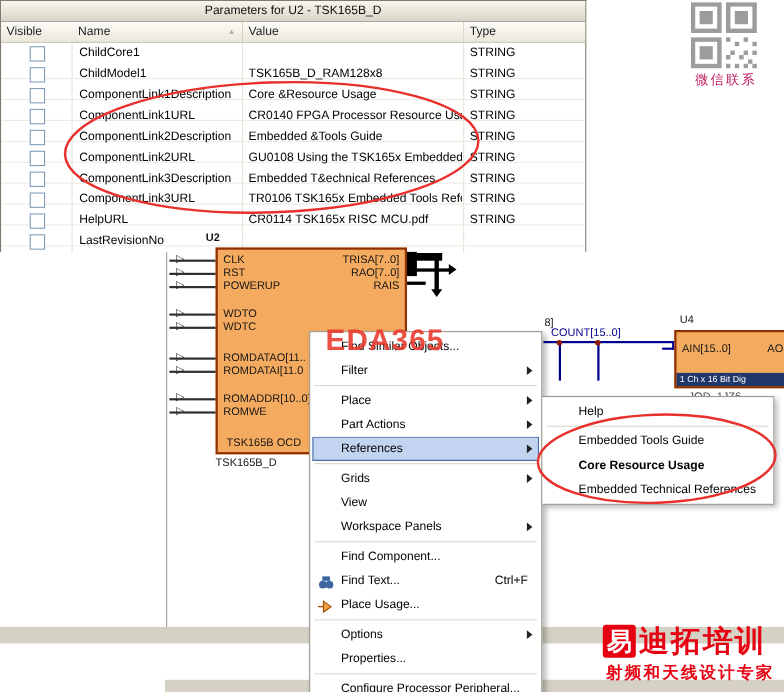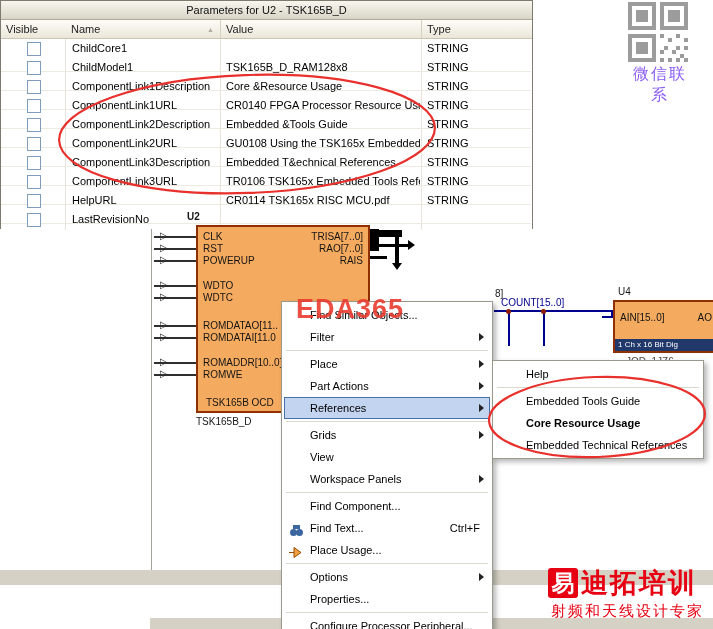--- a/index.html
+++ b/index.html
@@ -52,27 +52,27 @@
   .arr{position:absolute;right:8px;top:7px;width:0;height:0;border-left:5px solid #222;
        border-top:4px solid transparent;border-bottom:4px solid transparent;}
   .mi.hl .arr{right:6px;}
   .msep{height:1px;background:#DAD7CC;margin:2px 4px;}
   .sc{position:absolute;right:12px;top:0;}
   .mic{position:absolute;left:7px;top:5px;width:15px;height:13px;}
 
   
   #anno{position:absolute;left:0;top:0;z-index:40;pointer-events:none;}
   #qr{position:absolute;left:628px;top:2px;z-index:50;}
-  #qrcap{position:absolute;left:626px;top:64px;width:68px;text-align:center;font-size:16px;color:#8b5cf6;letter-spacing:2px;z-index:50;}
+  #qrcap{position:absolute;left:626px;top:64px;width:68px;text-align:center;font-size:12px;color:#be185d;letter-spacing:2px;z-index:50;}
   #wm-eda{position:absolute;left:296px;top:294px;font-size:27px;font-weight:bold;color:#E93B2F;opacity:.9;letter-spacing:1px;z-index:50;}
   #brand{position:absolute;left:548px;top:568px;z-index:50;white-space:nowrap;}
   .brandbox{display:inline-block;width:30px;height:30px;background:#E60012;color:#fff;font-size:23px;line-height:30px;
             text-align:center;font-weight:bold;border-radius:3px;vertical-align:top;}
   .brandrest{display:inline-block;color:#E60012;font-size:27px;line-height:30px;font-weight:bold;letter-spacing:2px;margin-left:3px;vertical-align:top;}
-  #brandsub{position:absolute;left:551px;top:602px;color:#E60012;font-size:15px;font-weight:normal;letter-spacing:2px;z-index:50;white-space:nowrap;}
+  #brandsub{position:absolute;left:551px;top:602px;color:#E60012;font-size:15px;font-weight:bold;letter-spacing:2px;z-index:50;white-space:nowrap;}
 </style>
 </head>
 <body>
 
 <div id="root">
 
   <div id="sch">
 
     <div class="sheetedge" style="left:151px;top:229px;height:341px;"></div>
 

